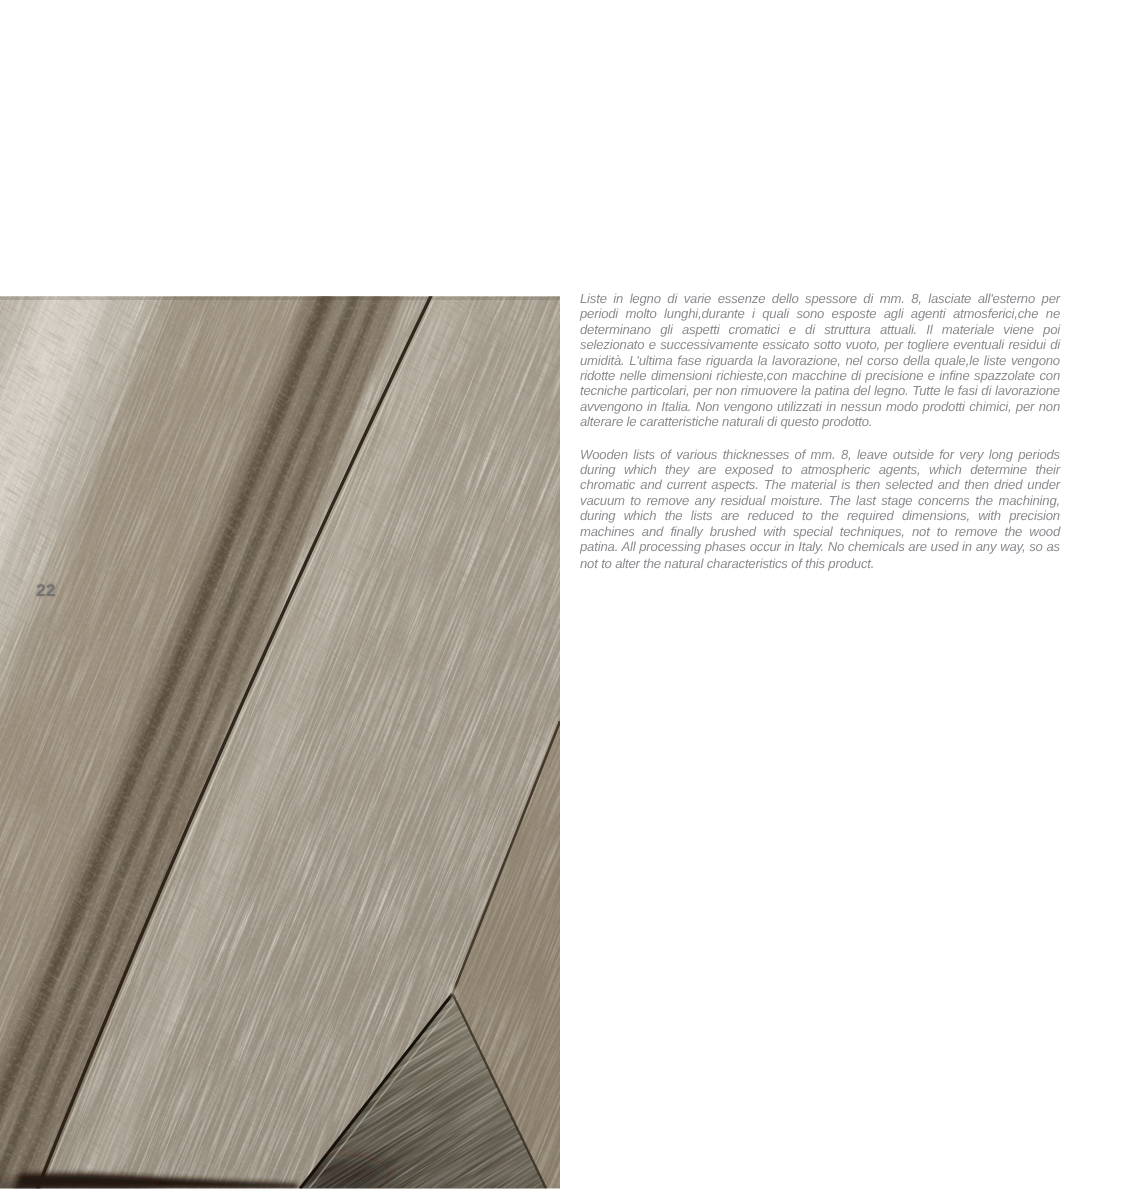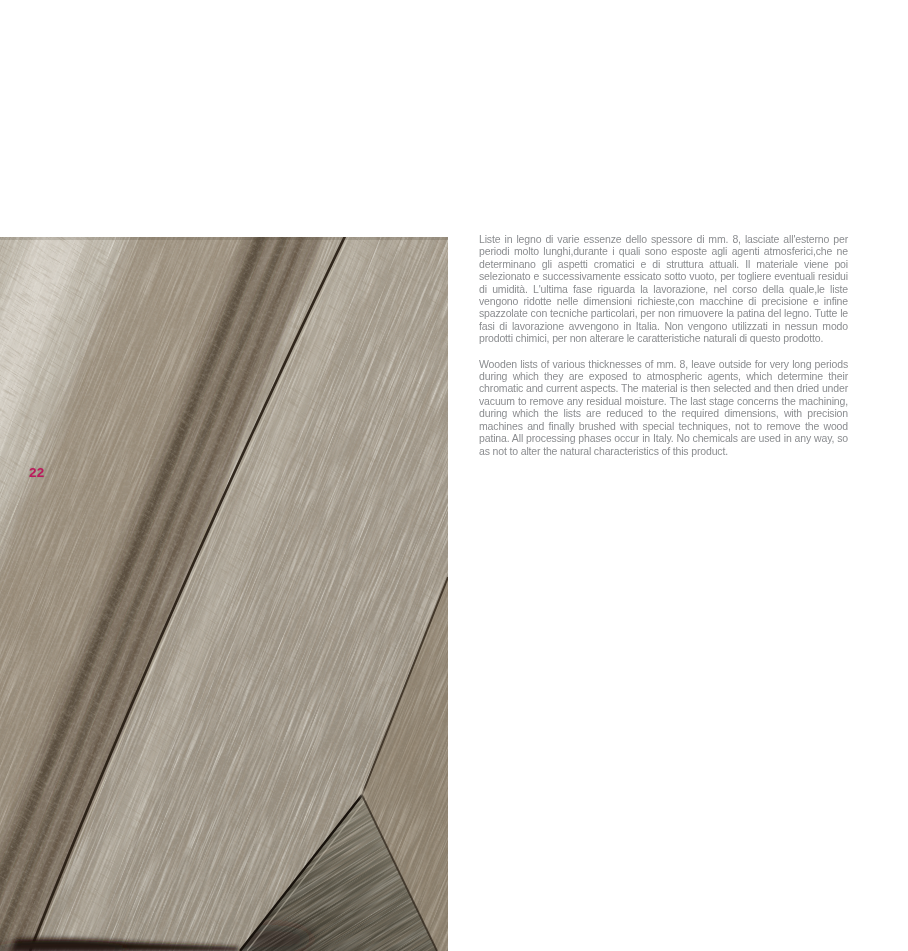--- a/index.html
+++ b/index.html
@@ -4,29 +4,29 @@
 <style>
   html,body{margin:0;padding:0;background:#ffffff;}
   .canvas{
     position:relative;width:908px;height:951px;background:#ffffff;overflow:hidden;
     font-family:"Liberation Sans", sans-serif;
   }
   .photo-wrap{position:absolute;left:0;top:237px;width:448px;height:714px;}
   .photo-wrap svg{display:block;width:448px;height:714px;}
   .page-number{
     position:absolute;left:29px;top:228px;
-    color:#be185d;font-size:13.5px;font-weight:bold;letter-spacing:0.3px;
+    color:#737373;font-size:13.5px;font-weight:bold;letter-spacing:0.3px;
     text-shadow:0 0 2px rgba(90,80,66,0.35);
   }
   .text-col{
     position:absolute;left:461px;top:233px;width:387px;
     color:#8b8d90;font-size:10.5px;line-height:12.4px;
     letter-spacing:-0.15px;text-align:justify;
   }
-  .text-col p{margin:0 0 13px 18px;padding:0;}
+  .text-col p{margin:0 0 13px 3px;padding:0;font-style:italic;}
 </style>
 </head>
 <body>
 
 <div class="canvas">
 
   <div class="photo-wrap">
     <svg viewBox="0 0 448 714" aria-hidden="true">
       <defs>
         <linearGradient id="baseGrad" x1="0" y1="0" x2="448" y2="714" gradientUnits="userSpaceOnUse">

